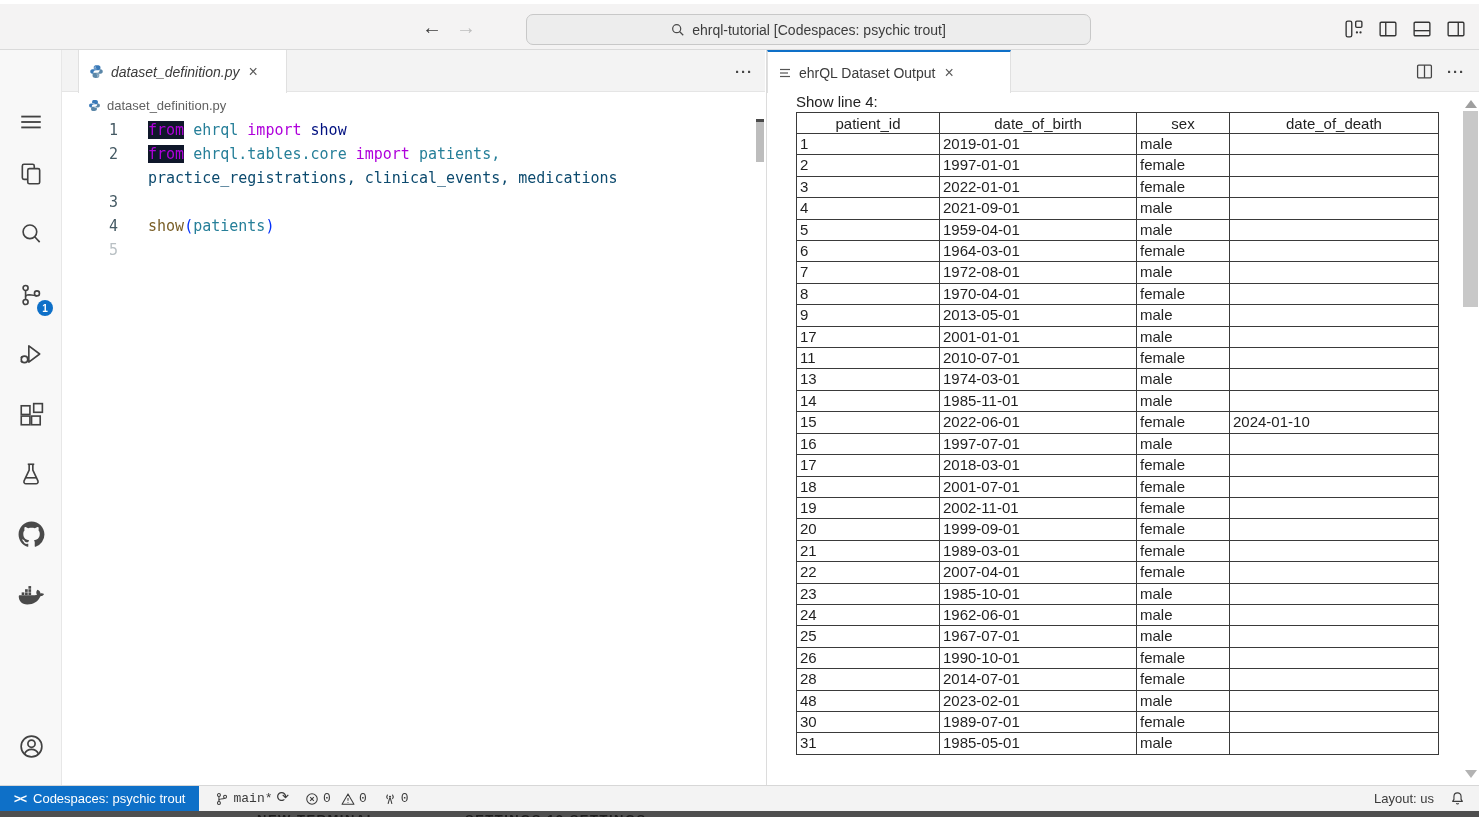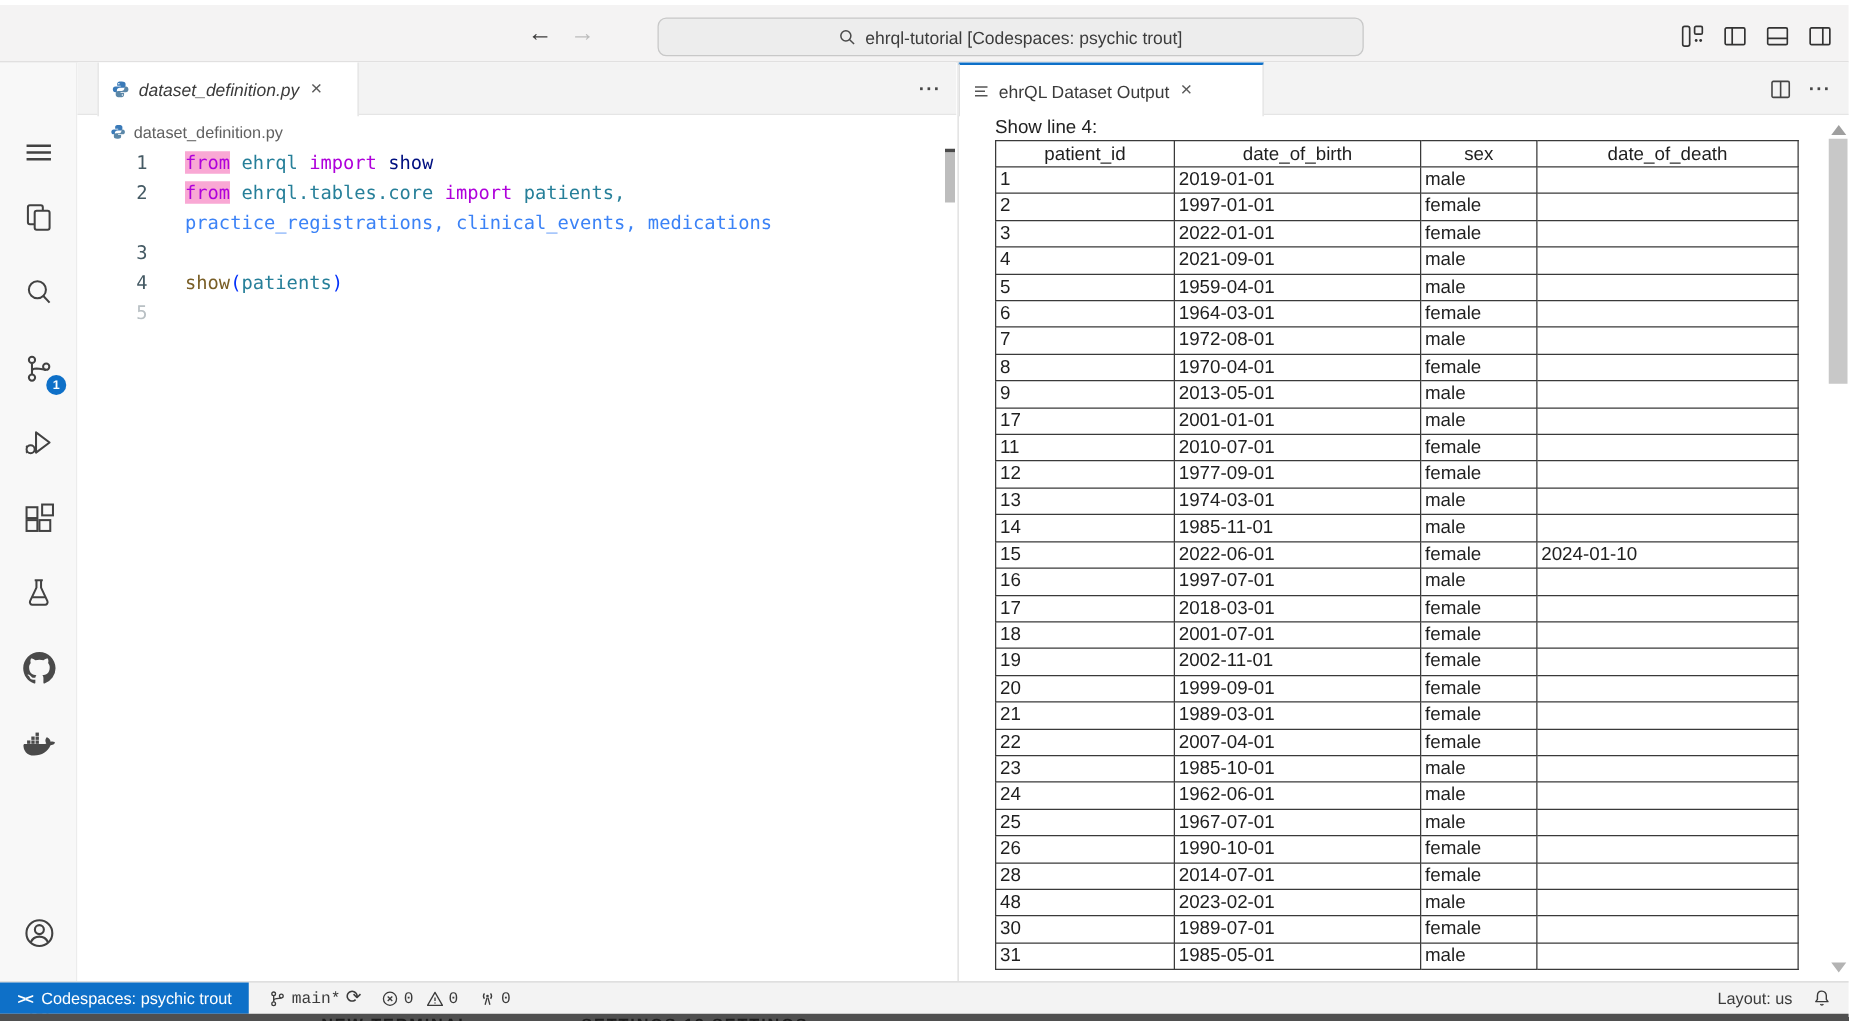--- a/index.html
+++ b/index.html
@@ -48,25 +48,25 @@
 
   .code-area { position:absolute; left:0; top:68px; width:100%; bottom:0; background:#fff;
                font-family:"DejaVu Sans Mono","Liberation Mono",monospace; font-size:15px; }
   .code-line { position:relative; height:24px; line-height:24px; white-space:pre; }
   .gutter { position:absolute; left:0; top:0; width:56px; text-align:right; color:#455a64; }
   .gutter.dim { color:#b9c0c4; }
   .code-text { position:absolute; left:86px; top:0; }
   .tk-kw { color:#af00db; }
   .tk-mod { color:#267f99; }
   .tk-var { color:#001080; }
-  .tk-lite { color:#3b82f6; }
+  .tk-lite { color:#0c4a6e; }
   .tk-fn { color:#795e26; }
   .tk-par { color:#0431fa; }
   .tk-pl { color:#333; }
-  .hl { background:#f9a8d4; }
+  .hl { background:#0f172a; }
 
   .ed-scroll-mark { position:absolute; left:694px; top:69px; width:8px; height:3px; background:#4a4a4a; }
   .ed-scroll-thumb { position:absolute; left:694px; top:72px; width:8px; height:40px; background:#bdbdbd; }
 
   
   .panel-group { position:absolute; left:766px; top:50px; width:713px; height:735px;
                  background:#fff; border-left:1px solid #dcdcdc; }
   .panel-tab { border-top:2px solid; }
   .panel-heading { position:absolute; left:29px; top:42px; height:20px; line-height:20px;
                    font-size:15px; color:#222; }
@@ -388,26 +388,20 @@
               <td>male</td>
               <td></td>
             </tr>
             <tr>
               <td>11</td>
               <td>2010-07-01</td>
               <td>female</td>
               <td></td>
             </tr>
             <tr>
-              <td>12</td>
-              <td>1977-09-01</td>
-              <td>female</td>
-              <td></td>
-            </tr>
-            <tr>
               <td>13</td>
               <td>1974-03-01</td>
               <td>male</td>
               <td></td>
             </tr>
             <tr>
               <td>14</td>
               <td>1985-11-01</td>
               <td>male</td>
               <td></td>

